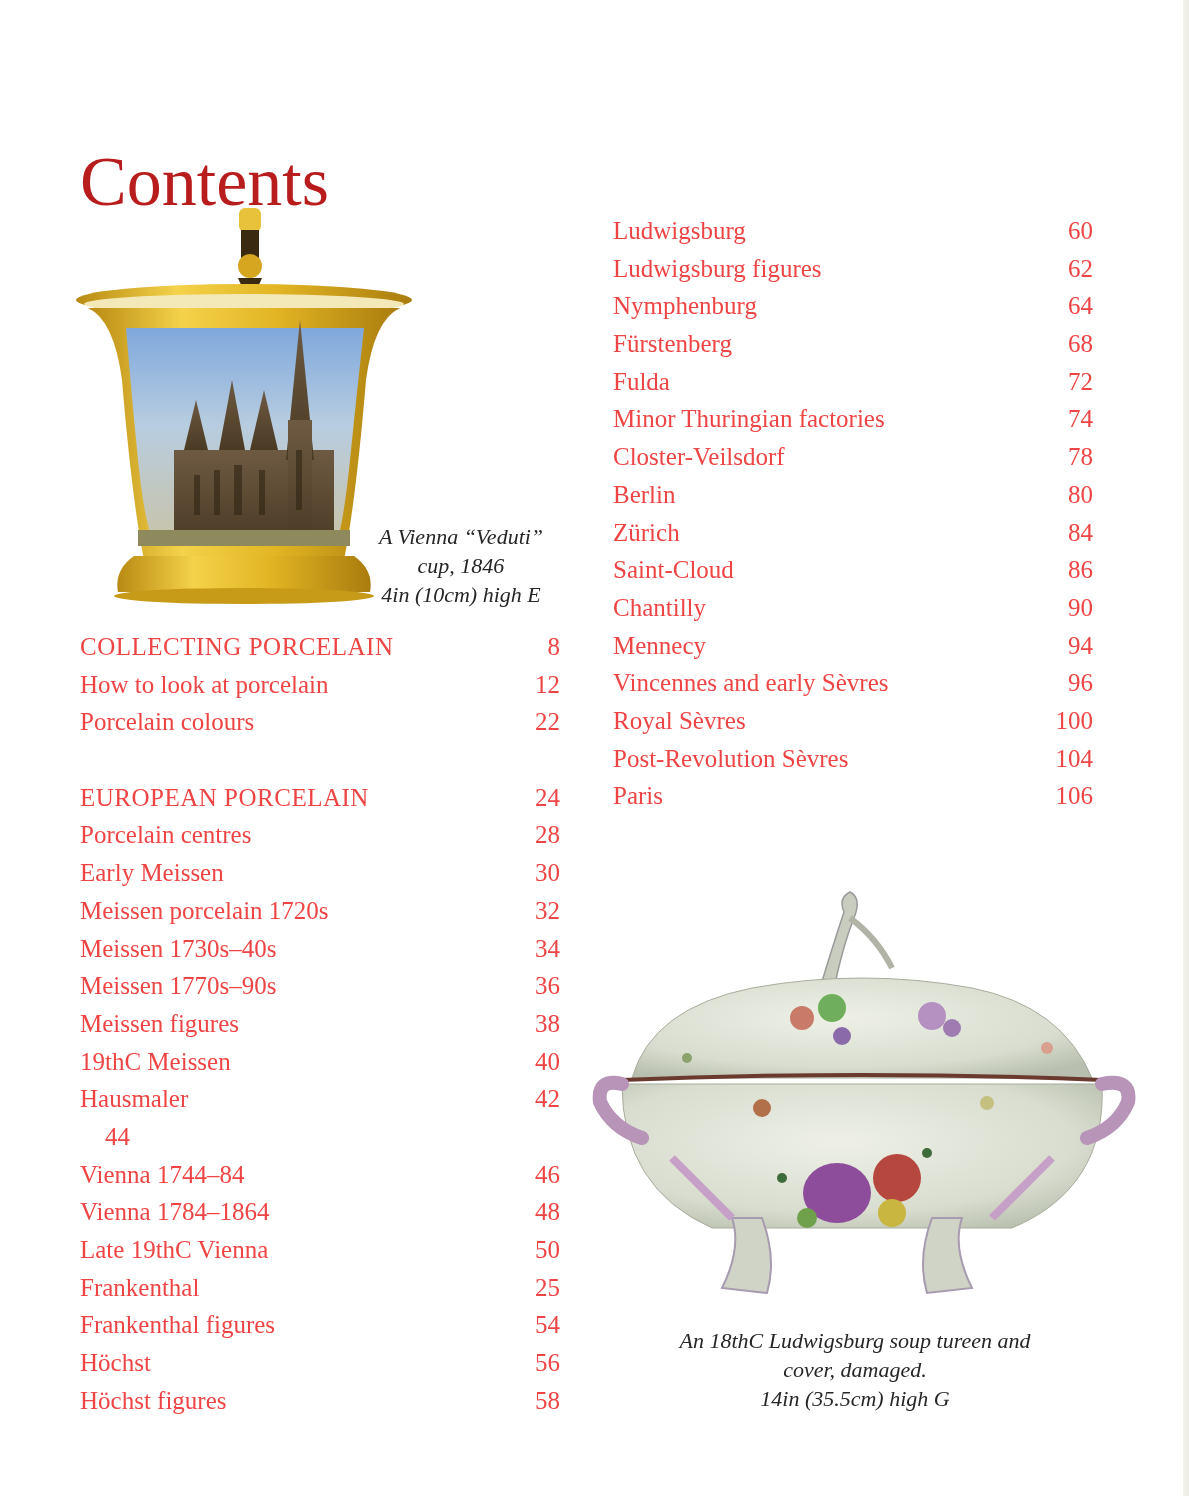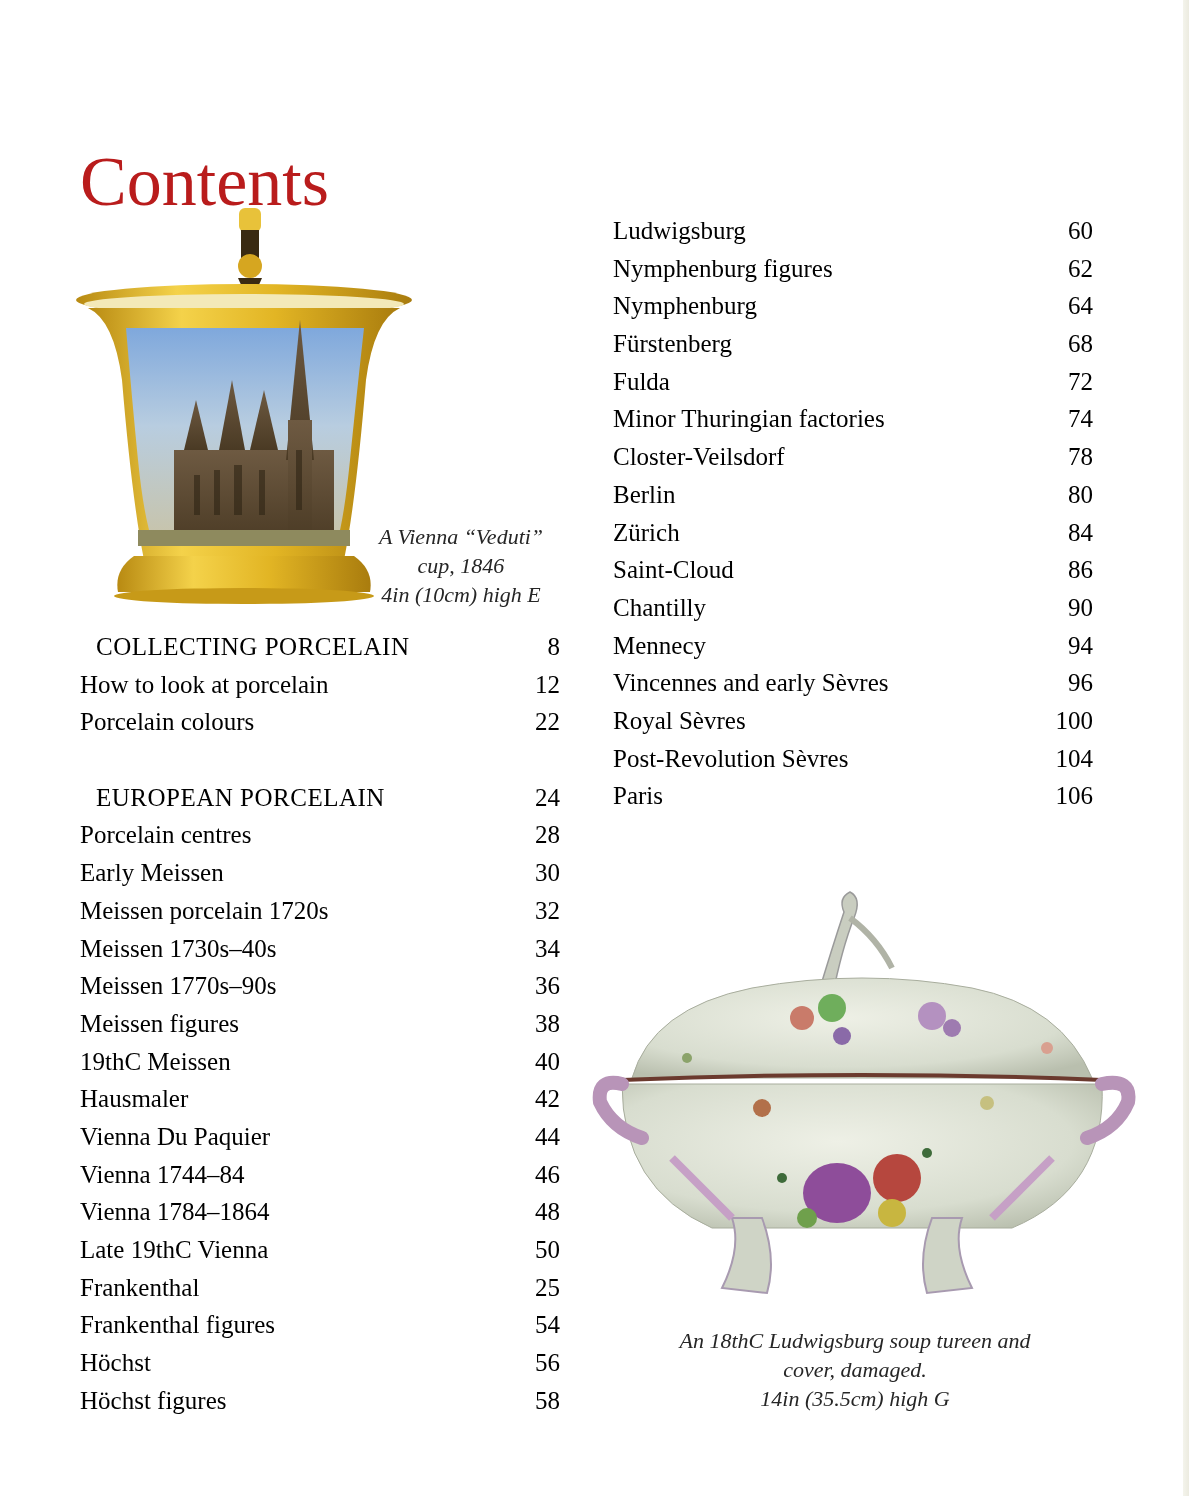--- a/index.html
+++ b/index.html
@@ -20,26 +20,26 @@
     font-size: 70px; font-weight: normal; letter-spacing: 0px;
     color: #b91c1c; line-height: 1;
   }
   .toc-col { position: absolute; }
   .toc-col.left { left: 80px; top: 628px; width: 480px; }
   .toc-col.right { left: 613px; top: 212px; width: 480px; }
   .toc-row {
     display: flex; justify-content: space-between; align-items: center;
     height: 37.7px; line-height: 37.7px;
     font-family: "Liberation Serif", serif;
-    font-size: 25px; color: #000000;
+    font-size: 25px; color: #ef4444;
     cursor: pointer;
   }
   .toc-row .label { white-space: nowrap; }
   .toc-row .page { text-align: right; min-width: 50px; }
-  .toc-row.section .label { letter-spacing: 0.5px; margin-left: 16px; }
+  .toc-row.section .label { letter-spacing: 0.5px; }
   .toc-gap { height: 37.7px; }
 
   .figure { position: absolute; }
   .cup { left: 74px; top: 200px; width: 340px; height: 410px; }
   .tureen { left: 592px; top: 888px; width: 545px; height: 430px; }
 
   .caption {
     position: absolute; text-align: center;
     font-family: "Liberation Serif", serif;
     font-style: italic; font-size: 22px; line-height: 29px;
@@ -159,21 +159,20 @@
   </div>
   <div class="toc-row">
     <span class="label">19thC Meissen</span>
     <span class="page">40</span>
   </div>
   <div class="toc-row">
     <span class="label">Hausmaler</span>
     <span class="page">42</span>
   </div>
   <div class="toc-row">
-    <span class="label">Vienna Du Paquier</span>
     <span class="page">44</span>
   </div>
   <div class="toc-row">
     <span class="label">Vienna 1744–84</span>
     <span class="page">46</span>
   </div>
   <div class="toc-row">
     <span class="label">Vienna 1784–1864</span>
     <span class="page">48</span>
   </div>
@@ -198,21 +197,21 @@
     <span class="page">58</span>
   </div>
 </div>
 
 <div class="toc-col right">
   <div class="toc-row">
     <span class="label">Ludwigsburg</span>
     <span class="page">60</span>
   </div>
   <div class="toc-row">
-    <span class="label">Nymphenburg figures</span>
+    <span class="label">Ludwigsburg figures</span>
     <span class="page">62</span>
   </div>
   <div class="toc-row">
     <span class="label">Nymphenburg</span>
     <span class="page">64</span>
   </div>
   <div class="toc-row">
     <span class="label">Fürstenberg</span>
     <span class="page">68</span>
   </div>

